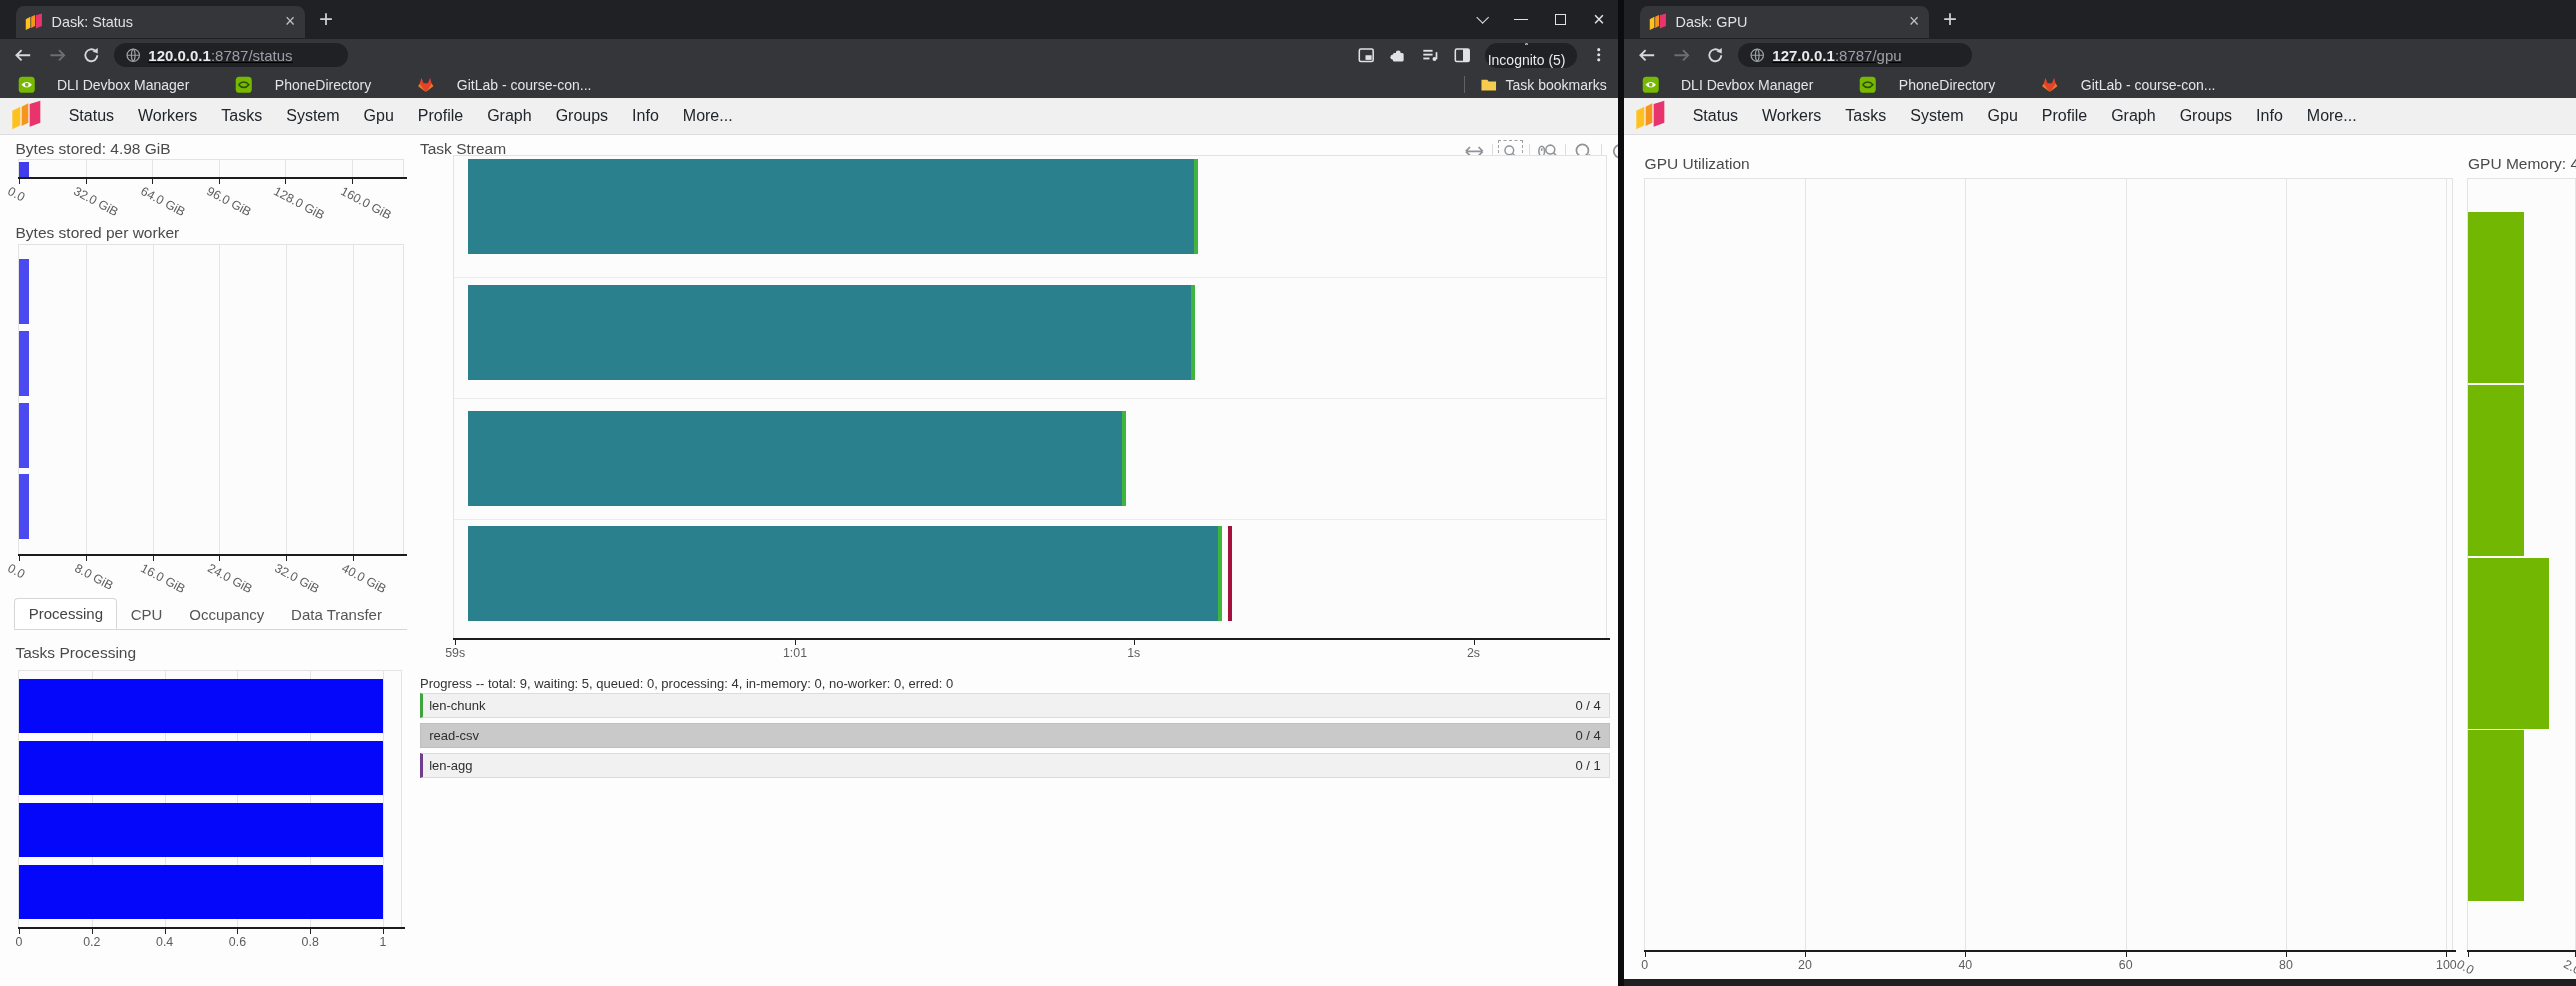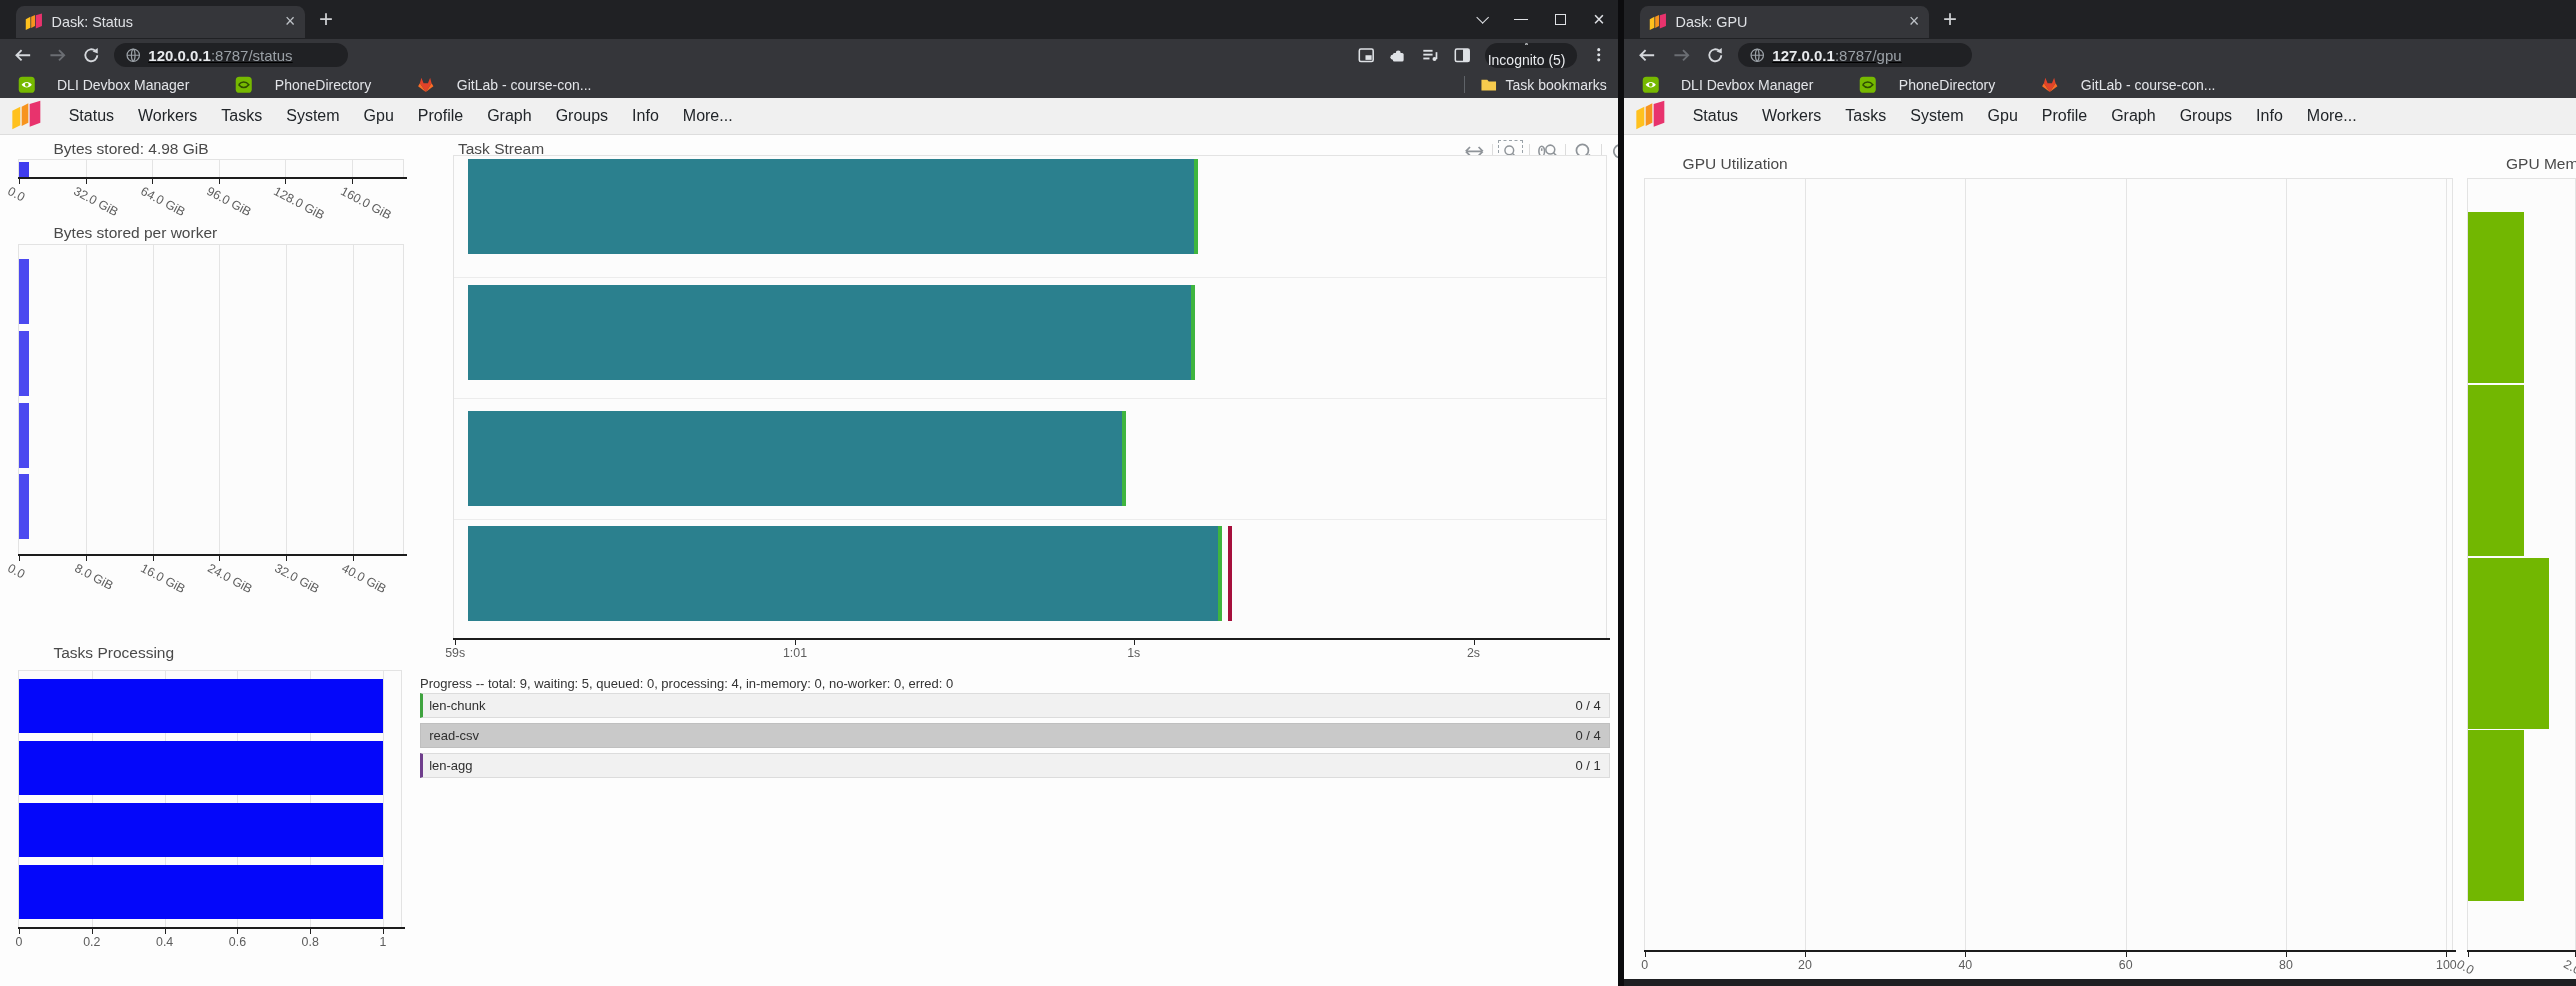--- a/index.html
+++ b/index.html
@@ -35,21 +35,21 @@
   .otherbm { margin-left:auto; margin-right:11.3px; display:flex; align-items:center; gap:8.2px; }
   .otherbm .sep { width:1px; height:16.5px; background:#5f6368; margin-right:6.2px; }
   .otherbm span { color:#e2e4e8; font-size:14px; white-space:nowrap; }
 
   
   .navbar { position:absolute; left:0; top:98px; width:100%; height:37px; background:#f0f0f0; border-bottom:0.5px solid #dddddd; display:flex; align-items:center; }
   .navlogo { margin-left:11.3px; margin-right:13.4px; }
   .navitem { color:#212529; font-size:16px; padding:0 12px; white-space:nowrap; }
 
   
-  .ctitle { position:absolute; color:#4a4a4a; font-size:15.5px; font-weight:500; white-space:nowrap;margin-left:38px; }
+  .ctitle { position:absolute; color:#4a4a4a; font-size:15.5px; font-weight:500; white-space:nowrap; }
   .plot { position:absolute; background:#fcfcfc; border:0.5px solid #e3e3e3; }
   .gridv { position:absolute; top:0; bottom:0; width:1px; background:#e4e4e4; }
   .gridh { position:absolute; left:0; right:0; height:1px; background:#ececec; }
   .axisline { position:absolute; left:-1px; right:-4.1px; height:1.5px; background:#1c1c1c; z-index:3; }
   .tickmark { position:absolute; width:1px; height:6.2px; background:#222; z-index:3; }
   .xlab { position:absolute; color:#5d5d5d; font-size:12.4px; white-space:nowrap; z-index:3; }
   .cbar { position:absolute; z-index:2; }
 
   
   .btool { position:absolute; display:flex; align-items:center; gap:5.2px; }
@@ -256,20 +256,26 @@
       <div class="tickmark" style="left: 69.6%; top: 310px;"></div>
       <div class="xlab rot" style="left: calc(69.6% - 7.2px); top: 316px; transform: rotate(28deg); transform-origin: 0px 0px;">32.0 GiB</div>
       <div class="tickmark" style="left: 87%; top: 310px;"></div>
       <div class="xlab rot" style="left: calc(87% - 7.2px); top: 316px; transform: rotate(28deg); transform-origin: 0px 0px;">40.0 GiB</div>
       <div class="cbar" style="left: 0px; top: 14.4px; height: 65px; width: 2.72926%; background: rgb(75, 73, 240);"></div>
       <div class="cbar" style="left: 0px; top: 86px; height: 65px; width: 2.72926%; background: rgb(75, 73, 240);"></div>
       <div class="cbar" style="left: 0px; top: 158px; height: 65px; width: 2.72926%; background: rgb(75, 73, 240);"></div>
       <div class="cbar" style="left: 0px; top: 229px; height: 65px; width: 2.72926%; background: rgb(75, 73, 240);"></div>
     </div>
 
+  <div class="ptabs" style="left:14.4px;top:598px;width:393px">
+    <div class="ptab active">Processing</div>
+    <div class="ptab">CPU</div>
+    <div class="ptab">Occupancy</div>
+    <div class="ptab">Data Transfer</div>
+  </div>
 
   <div class="ctitle" style="left:15.5px;top:644px">Tasks Processing</div>
   <div class="plot" style="left:18px;top:670px;width:384px;height:258px">
       <div class="gridv" style="left: 19.06%;"></div>
       <div class="gridv" style="left: 38.12%;"></div>
       <div class="gridv" style="left: 57.18%;"></div>
       <div class="gridv" style="left: 76.24%;"></div>
       <div class="gridv" style="left: 95.3%;"></div>
       <div class="axisline" style="top: 256px;"></div>
       <div class="tickmark" style="left: 0%; top: 257px;"></div>

